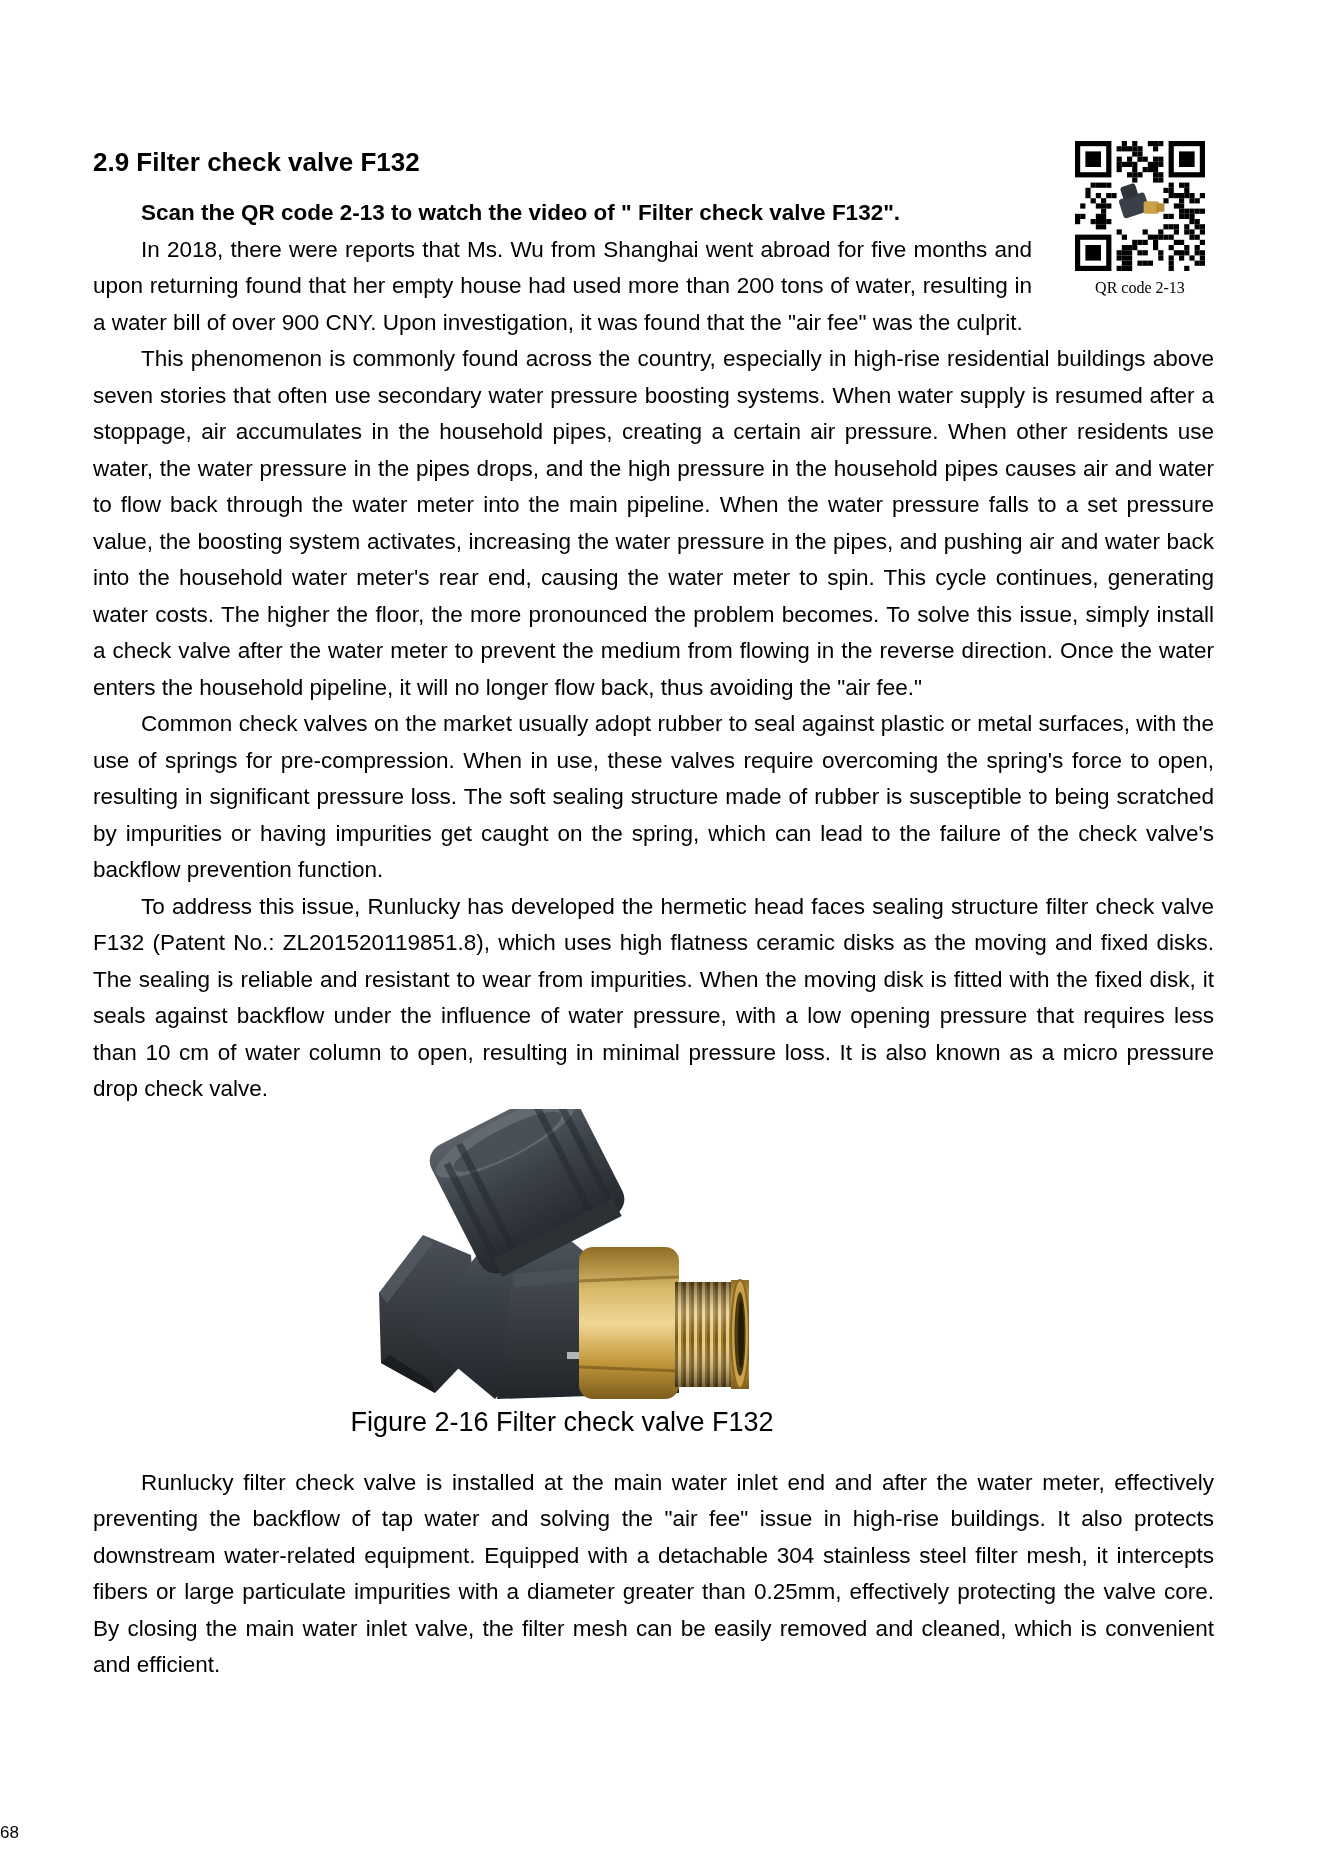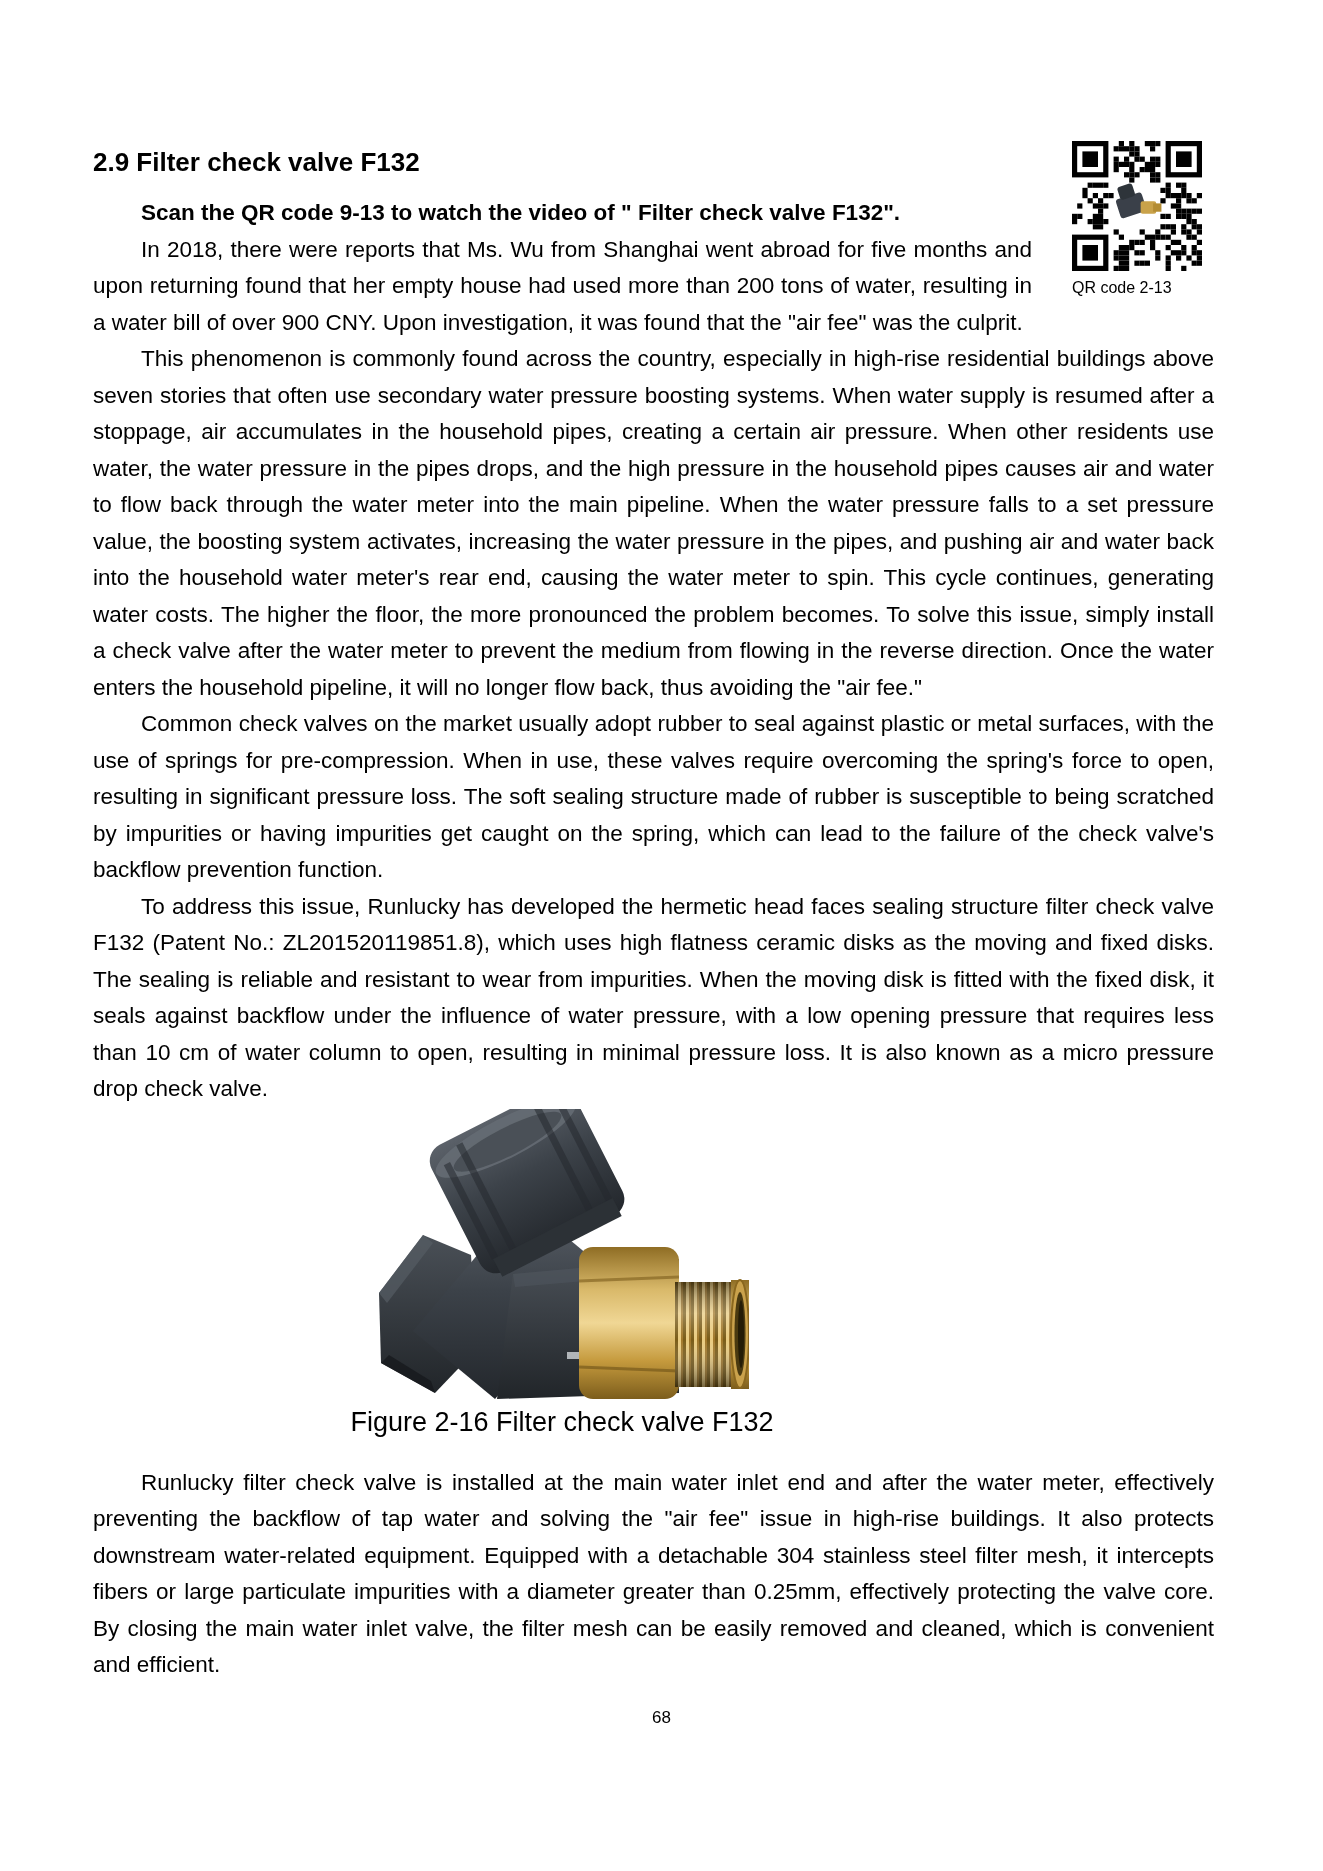--- a/index.html
+++ b/index.html
@@ -29,20 +29,22 @@
     text-align: justify;
     text-indent: 48px;
   }
   p.scan-line {
     font-weight: bold;
   }
   .qr-block {
     float: right;
     width: 136px;
     margin: -6px 6px 6px 40px;
+    text-align: center;
+    font-family: Liberation Serif, serif;
   }
   .qr-caption {
     font-size: 16px;
     line-height: 20px;
     margin-top: 3px;
     white-space: nowrap;
   }
   .figure-block {
     margin: 1px 0 0 254px;
     width: 430px;
@@ -53,24 +55,23 @@
     font-size: 27px;
     line-height: 20px;
     margin-top: 13px;
     white-space: nowrap;
   }
   p.closing {
     margin-top: 33px;
   }
   .page-number {
     position: absolute;
-    top: 1708px;
+    top: 1823px;
     left: 0;
     right: 0;
-    text-align: center;
     font-size: 17px;
   }
 </style>
 </head>
 <body>
 
 <div class="page">
   <div class="content">
 
     <div class="qr-block">
@@ -258,21 +259,21 @@
           </g>
           <rect x="66" y="58" width="15" height="12" rx="2" fill="#c9a24a"></rect>
           <rect x="78" y="60" width="8" height="8" fill="#b38c33"></rect>
         </g>
       </svg>
       <div class="qr-caption">QR code 2-13</div>
     </div>
 
     <h1 class="heading">2.9 Filter check valve F132</h1>
 
-    <p class="body-par scan-line">Scan the QR code 9-13 to watch the video of " Filter check valve F132".</p>
+    <p class="body-par scan-line">Scan the QR code 2-13 to watch the video of " Filter check valve F132".</p>
 
     <p class="body-par">In 2018, there were reports that Ms. Wu from Shanghai went abroad for five months and upon returning found that her empty house had used more than 200 tons of water, resulting in a water bill of over 900 CNY. Upon investigation, it was found that the "air fee" was the culprit.</p>
     <p class="body-par">This phenomenon is commonly found across the country, especially in high-rise residential buildings above seven stories that often use secondary water pressure boosting systems. When water supply is resumed after a stoppage, air accumulates in the household pipes, creating a certain air pressure. When other residents use water, the water pressure in the pipes drops, and the high pressure in the household pipes causes air and water to flow back through the water meter into the main pipeline. When the water pressure falls to a set pressure value, the boosting system activates, increasing the water pressure in the pipes, and pushing air and water back into the household water meter's rear end, causing the water meter to spin. This cycle continues, generating water costs. The higher the floor, the more pronounced the problem becomes. To solve this issue, simply install a check valve after the water meter to prevent the medium from flowing in the reverse direction. Once the water enters the household pipeline, it will no longer flow back, thus avoiding the "air fee."</p>
     <p class="body-par">Common check valves on the market usually adopt rubber to seal against plastic or metal surfaces, with the use of springs for pre-compression. When in use, these valves require overcoming the spring's force to open, resulting in significant pressure loss. The soft sealing structure made of rubber is susceptible to being scratched by impurities or having impurities get caught on the spring, which can lead to the failure of the check valve's backflow prevention function.</p>
     <p class="body-par">To address this issue, Runlucky has developed the hermetic head faces sealing structure filter check valve F132 (Patent No.: ZL201520119851.8), which uses high flatness ceramic disks as the moving and fixed disks. The sealing is reliable and resistant to wear from impurities. When the moving disk is fitted with the fixed disk, it seals against backflow under the influence of water pressure, with a low opening pressure that requires less than 10 cm of water column to open, resulting in minimal pressure loss. It is also known as a micro pressure drop check valve.</p>
 
     <div class="figure-block">
       <svg class="valve-svg" width="376" height="290" viewBox="0 0 376 290" aria-hidden="true">
         <defs>
           <linearGradient id="gDark" x1="0" y1="0" x2="0" y2="1">

